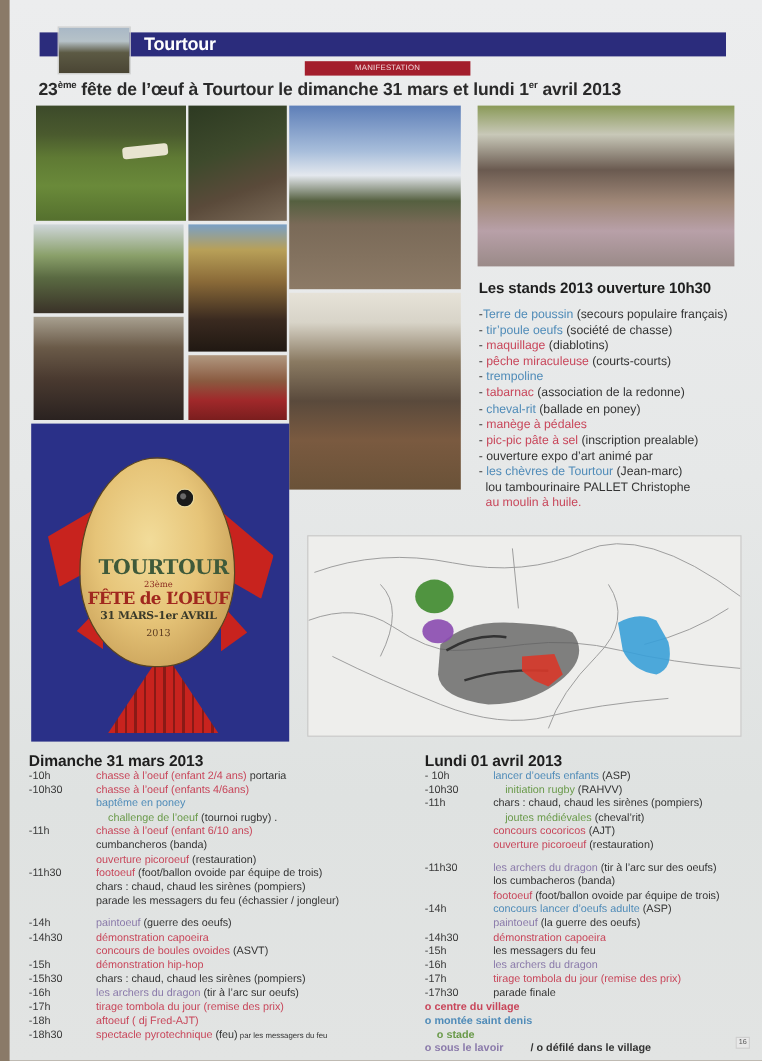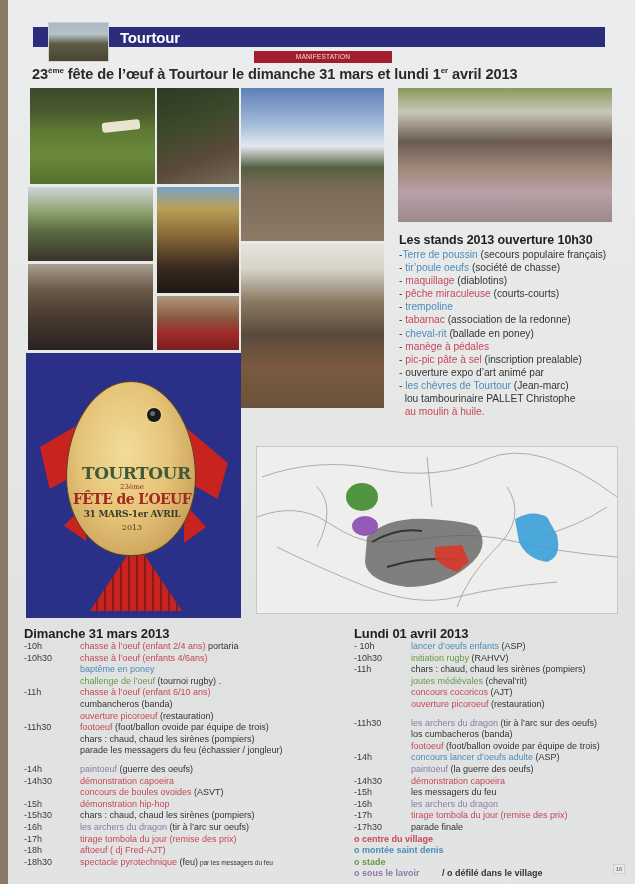--- a/index.html
+++ b/index.html
@@ -55,25 +55,25 @@
         background: linear-gradient(180deg,#a8a090 0%,#6a5a48 30%,#4a3a30 60%,#2a2220 100%); }
   .p7 { left: 149px; top: 296px; width: 82px; height: 54px;
         background: linear-gradient(180deg,#b09880 0%,#8a5a40 40%,#a0282a 70%,#7a1e1e 100%); }
   .p8 { left: 233px; top: 244px; width: 143px; height: 164px;
         background: linear-gradient(180deg,#e6e2d8 0%,#d8d4c8 15%,#8a7a62 35%,#5a4a3c 55%,#7a5a40 75%,#6a5238 100%); }
   .p9 { left: 390px; top: 88px; width: 214px; height: 134px;
         background: linear-gradient(180deg,#8a9a58 0%,#c8c8b8 18%,#6a5a50 40%,#a08878 60%,#b8a0a8 78%,#9a8a88 100%); }
 
   
   .stands { position: absolute; left: 391px; top: 233px; width: 235px; }
-  .stands h2 { font-size: 12.5px; font-weight: bold; color: #1e1e1e; margin-bottom: 1px; letter-spacing: -0.1px; }
+  .stands h2 { font-size: 12.5px; font-weight: bold; color: #1e1e1e; margin-bottom: 9px; letter-spacing: -0.1px; }
   .stands .line { font-size: 10.2px; line-height: 13.1px; color: #333; white-space: nowrap; }
   .c-red { color: #c8465a; }
   .c-blue { color: #4f8bb8; }
-  .c-green { color: #6a9a4a; }
+  .c-green { color: #6a9a4a; margin-left: 10px; }
   .c-purple { color: #8a7aaa; }
   .c-dark { color: #333333; }
 
   
   .poster {
     position: absolute; left: 18px; top: 353px; width: 215px; height: 265px;
     background: #2a3088; overflow: hidden;
   }
   .fin { position: absolute; background: #c8231e; }
   .fin-l { left: 14px; top: 66px; width: 48px; height: 70px; clip-path: polygon(100% 0, 0 40%, 20% 100%, 100% 70%); }

